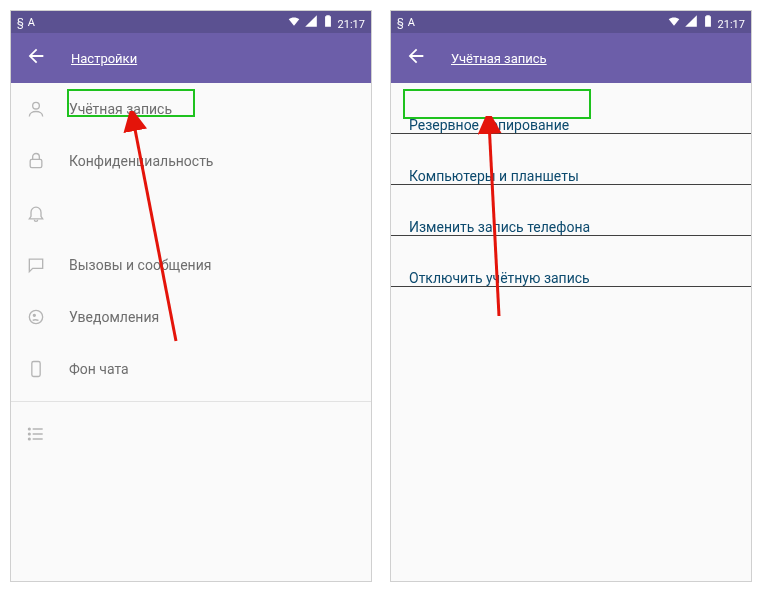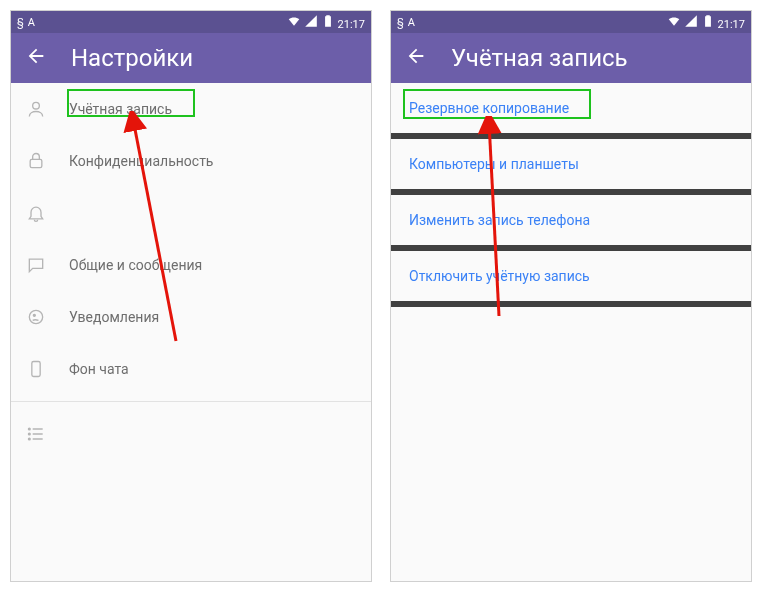--- a/index.html
+++ b/index.html
@@ -38,43 +38,43 @@
   .status-right { display:flex; align-items:flex-end; gap:3px; }
   .app-bar {
     height: 50px;
     background: #6c5ea9;
     display: flex;
     align-items: center;
     padding: 0 14px;
     color: #fff;
     gap: 24px;
   }
-  .app-bar .title { font-size: 24px; font-weight: 400; }
+  .app-bar .title { font-size: 13px; font-weight: 400; text-decoration: underline; }
   .list { flex:1; background:#fafafa; }
   .row {
     display:flex;
     align-items:center;
     height:52px;
     padding:0 14px;
     gap:22px;
     color:#6e6e6e;
     font-size:14px;
     border-bottom:none;
   }
   .row .icon { width:22px; display:flex; justify-content:center; color:#b5b5b5; }
   .row .label { flex:1; }
   .divider { height:1px; background:#e2e2e2; margin:6px 0; }
   .row2 {
     display:flex;
-    align-items:center;
+    align-items:flex-end;
     height:50px;
     padding:0 18px;
-    color:#3b82f6;
+    color:#0c4a6e;
     font-size:14px;
-    border-bottom:6px solid #404040;
+    border-bottom:1px solid #404040;
   }
   .highlight {
     position:absolute;
     border:2px solid #1ec21e;
     pointer-events:none;
     box-sizing:border-box;
   }
   .arrow-svg { position:absolute; pointer-events:none; }
   .back-arrow svg { width:22px; height:22px; }
   .sicon svg { width:14px; height:14px; fill:#fff; }
@@ -133,21 +133,21 @@
             <path d="M10 20a2 2 0 004 0"></path>
           </svg>
         </span>
     </div>
     <div class="row">
       <span class="icon">
           <svg width="20" height="20" viewBox="0 0 24 24" fill="none" stroke="#b5b5b5" stroke-width="1.6">
             <path d="M4 5h16v11H8l-4 4V5z"></path>
           </svg>
         </span>
-      <span class="label">Общие и сообщения</span>
+      <span class="label">Вызовы и сообщения</span>
     </div>
     <div class="row">
       <span class="icon">
           <svg width="20" height="20" viewBox="0 0 24 24" fill="none" stroke="#b5b5b5" stroke-width="1.6">
             <circle cx="12" cy="12" r="8"></circle>
             <circle cx="10" cy="10" r="1.2" fill="#b5b5b5"></circle>
             <path d="M8 16c2-1 4-1 7 0"></path>
           </svg>
         </span>
       <span class="label">Уведомления</span>

